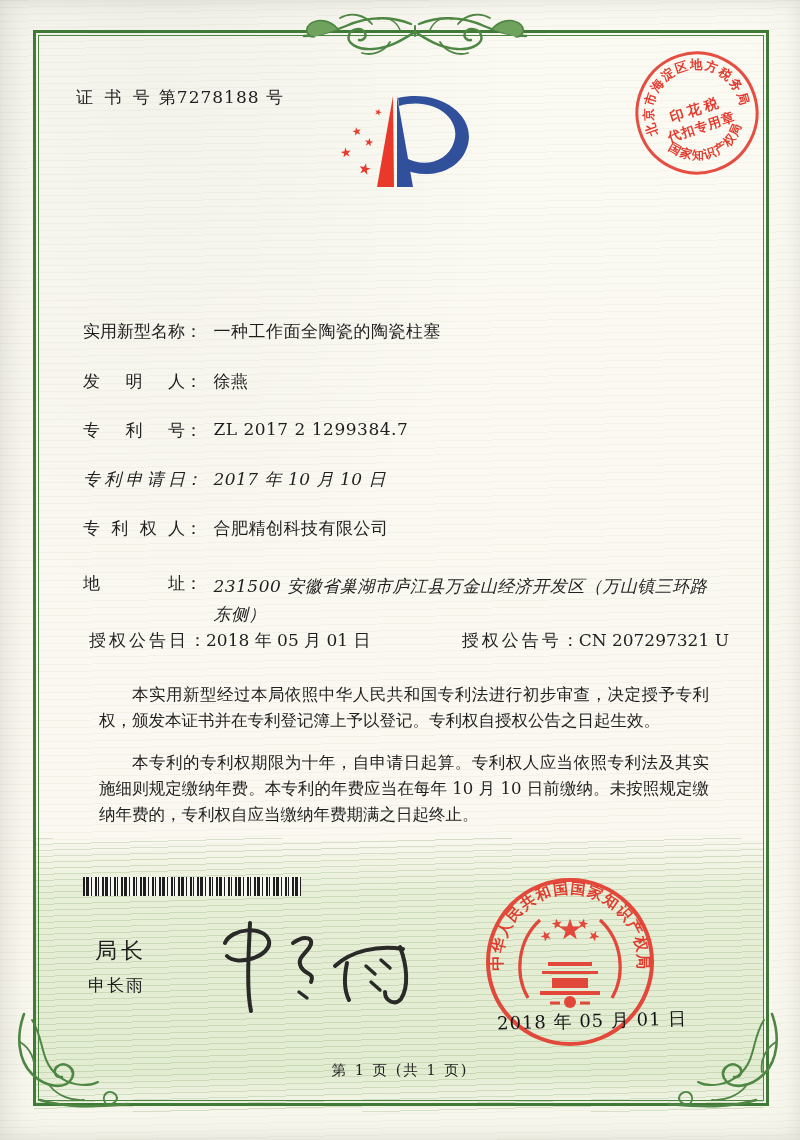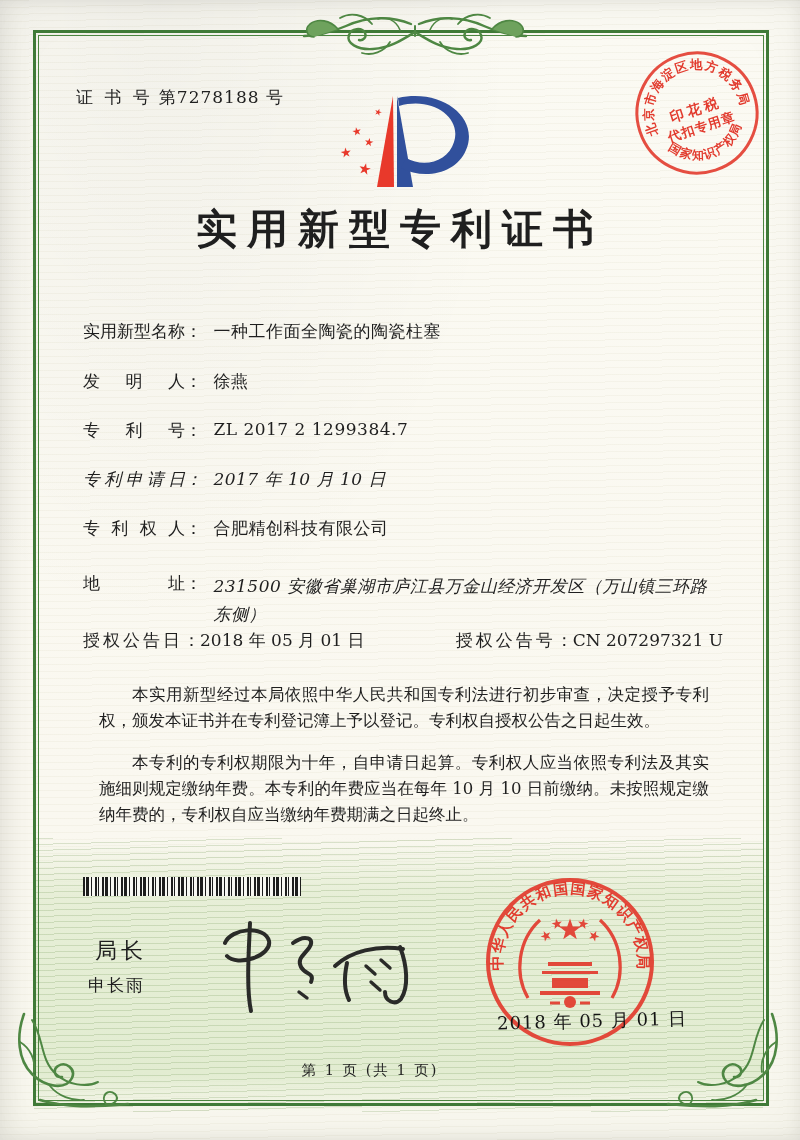--- a/index.html
+++ b/index.html
@@ -30,35 +30,35 @@
   .cert-no .num{letter-spacing:1px; margin-left:6px;}
   .logo{left:330px; top:90px; width:165px; height:118px;}
   .logo .star{position:absolute; color:#e8392b; line-height:1;}
   .title{left:0; top:202px; width:800px; text-align:center; font-size:41px; font-weight:700; letter-spacing:10px; white-space:nowrap;}
   
   .row{left:83px; font-size:17px; white-space:nowrap;}
   .flabel{display:inline-block; width:102px; text-align:justify; text-align-last:justify; vertical-align:top;}
   .colon{display:inline-block; vertical-align:top;}
   .fvalue{margin-left:6px; display:inline-block; vertical-align:top; letter-spacing:.5px;}
   .fvalue.wrap{white-space:normal; width:505px; line-height:28px;font-style:italic;}
-  .grant-row{left:83px; top:629px; width:640px; font-size:17px; display:flex; justify-content:space-between; white-space:nowrap;}
+  .grant-row{left:89px; top:629px; width:640px; font-size:17px; display:flex; justify-content:space-between; white-space:nowrap;}
   .glabel{letter-spacing:3px;}
   
   .body-text{left:83px; top:666px; width:642px; font-size:16.5px; line-height:26px; text-align:justify;}
   .body-text p{margin:16px; text-indent:2em;}
   
   .barcode{
     left:83px; top:877px; width:218px; height:19px;
     background:repeating-linear-gradient(90deg,#1d1d1d 0 2px,#f7f7f2 2px 3px,#1d1d1d 3px 6px,#f7f7f2 6px 8px,#1d1d1d 8px 9px,#f7f7f2 9px 12px,#1d1d1d 12px 14px,#f7f7f2 14px 15px,#1d1d1d 15px 16px,#f7f7f2 16px 19px);
   }
   
   .director-title{left:95px; top:936px; font-size:22px; letter-spacing:4px; font-family:"DejaVu Sans","Liberation Sans",sans-serif;}
   .director-name{left:88px; top:974px; font-size:17px; letter-spacing:2px; font-family:"DejaVu Sans","Liberation Sans",sans-serif;}
   .seal-date{left:497px; top:1009px; font-size:18px; letter-spacing:1px; color:#141414; z-index:7; transform:rotate(-1.5deg); white-space:nowrap;}
-  .footer{left:0; top:1061px; width:740px; text-align:center; font-size:14.5px; letter-spacing:2px;}
+  .footer{left:0; top:1061px; width:800px; text-align:center; font-size:14.5px; letter-spacing:2px;}
   svg{display:block;}
   .z2{z-index:2}.z3{z-index:3}.z4{z-index:4}.z5{z-index:5}.z6{z-index:6}
 </style>
 </head>
 <body>
 
 <div class="paper">
 
   <div class="abs green-band"></div>
 
@@ -141,21 +141,20 @@
       <path d="M67,6 L83,97 L67,97 Z" fill="#31509c"></path>
       <path d="M68,8 C112,-2 150,28 136,60 C126,84 94,90 71,78 L76,68 C94,78 118,72 124,52 C132,28 103,6 69,16 Z" fill="#31509c"></path>
     </svg>
     <span class="star" style="left:44px; top:18px; font-size:9px; transform:rotate(18deg);">★</span>
     <span class="star" style="left:22px; top:36px; font-size:11px; transform:rotate(-12deg);">★</span>
     <span class="star" style="left:34px; top:47px; font-size:11px; transform:rotate(10deg);">★</span>
     <span class="star" style="left:10px; top:56px; font-size:13px; transform:rotate(-8deg);">★</span>
     <span class="star" style="left:28px; top:72px; font-size:15px; transform:rotate(12deg);">★</span>
   </div>
 
-  <div class="abs title z4">实用新型专利证书</div>
 
   <div class="abs row z4" style="top:320px;">
     <span class="flabel">实用新型名称</span><span class="colon">：</span>
     <span class="fvalue">一种工作面全陶瓷的陶瓷柱塞</span>
   </div>
   <div class="abs row z4" style="top:370px;">
     <span class="flabel">发明人</span><span class="colon">：</span>
     <span class="fvalue">徐燕</span>
   </div>
   <div class="abs row z4" style="top:419px;">

